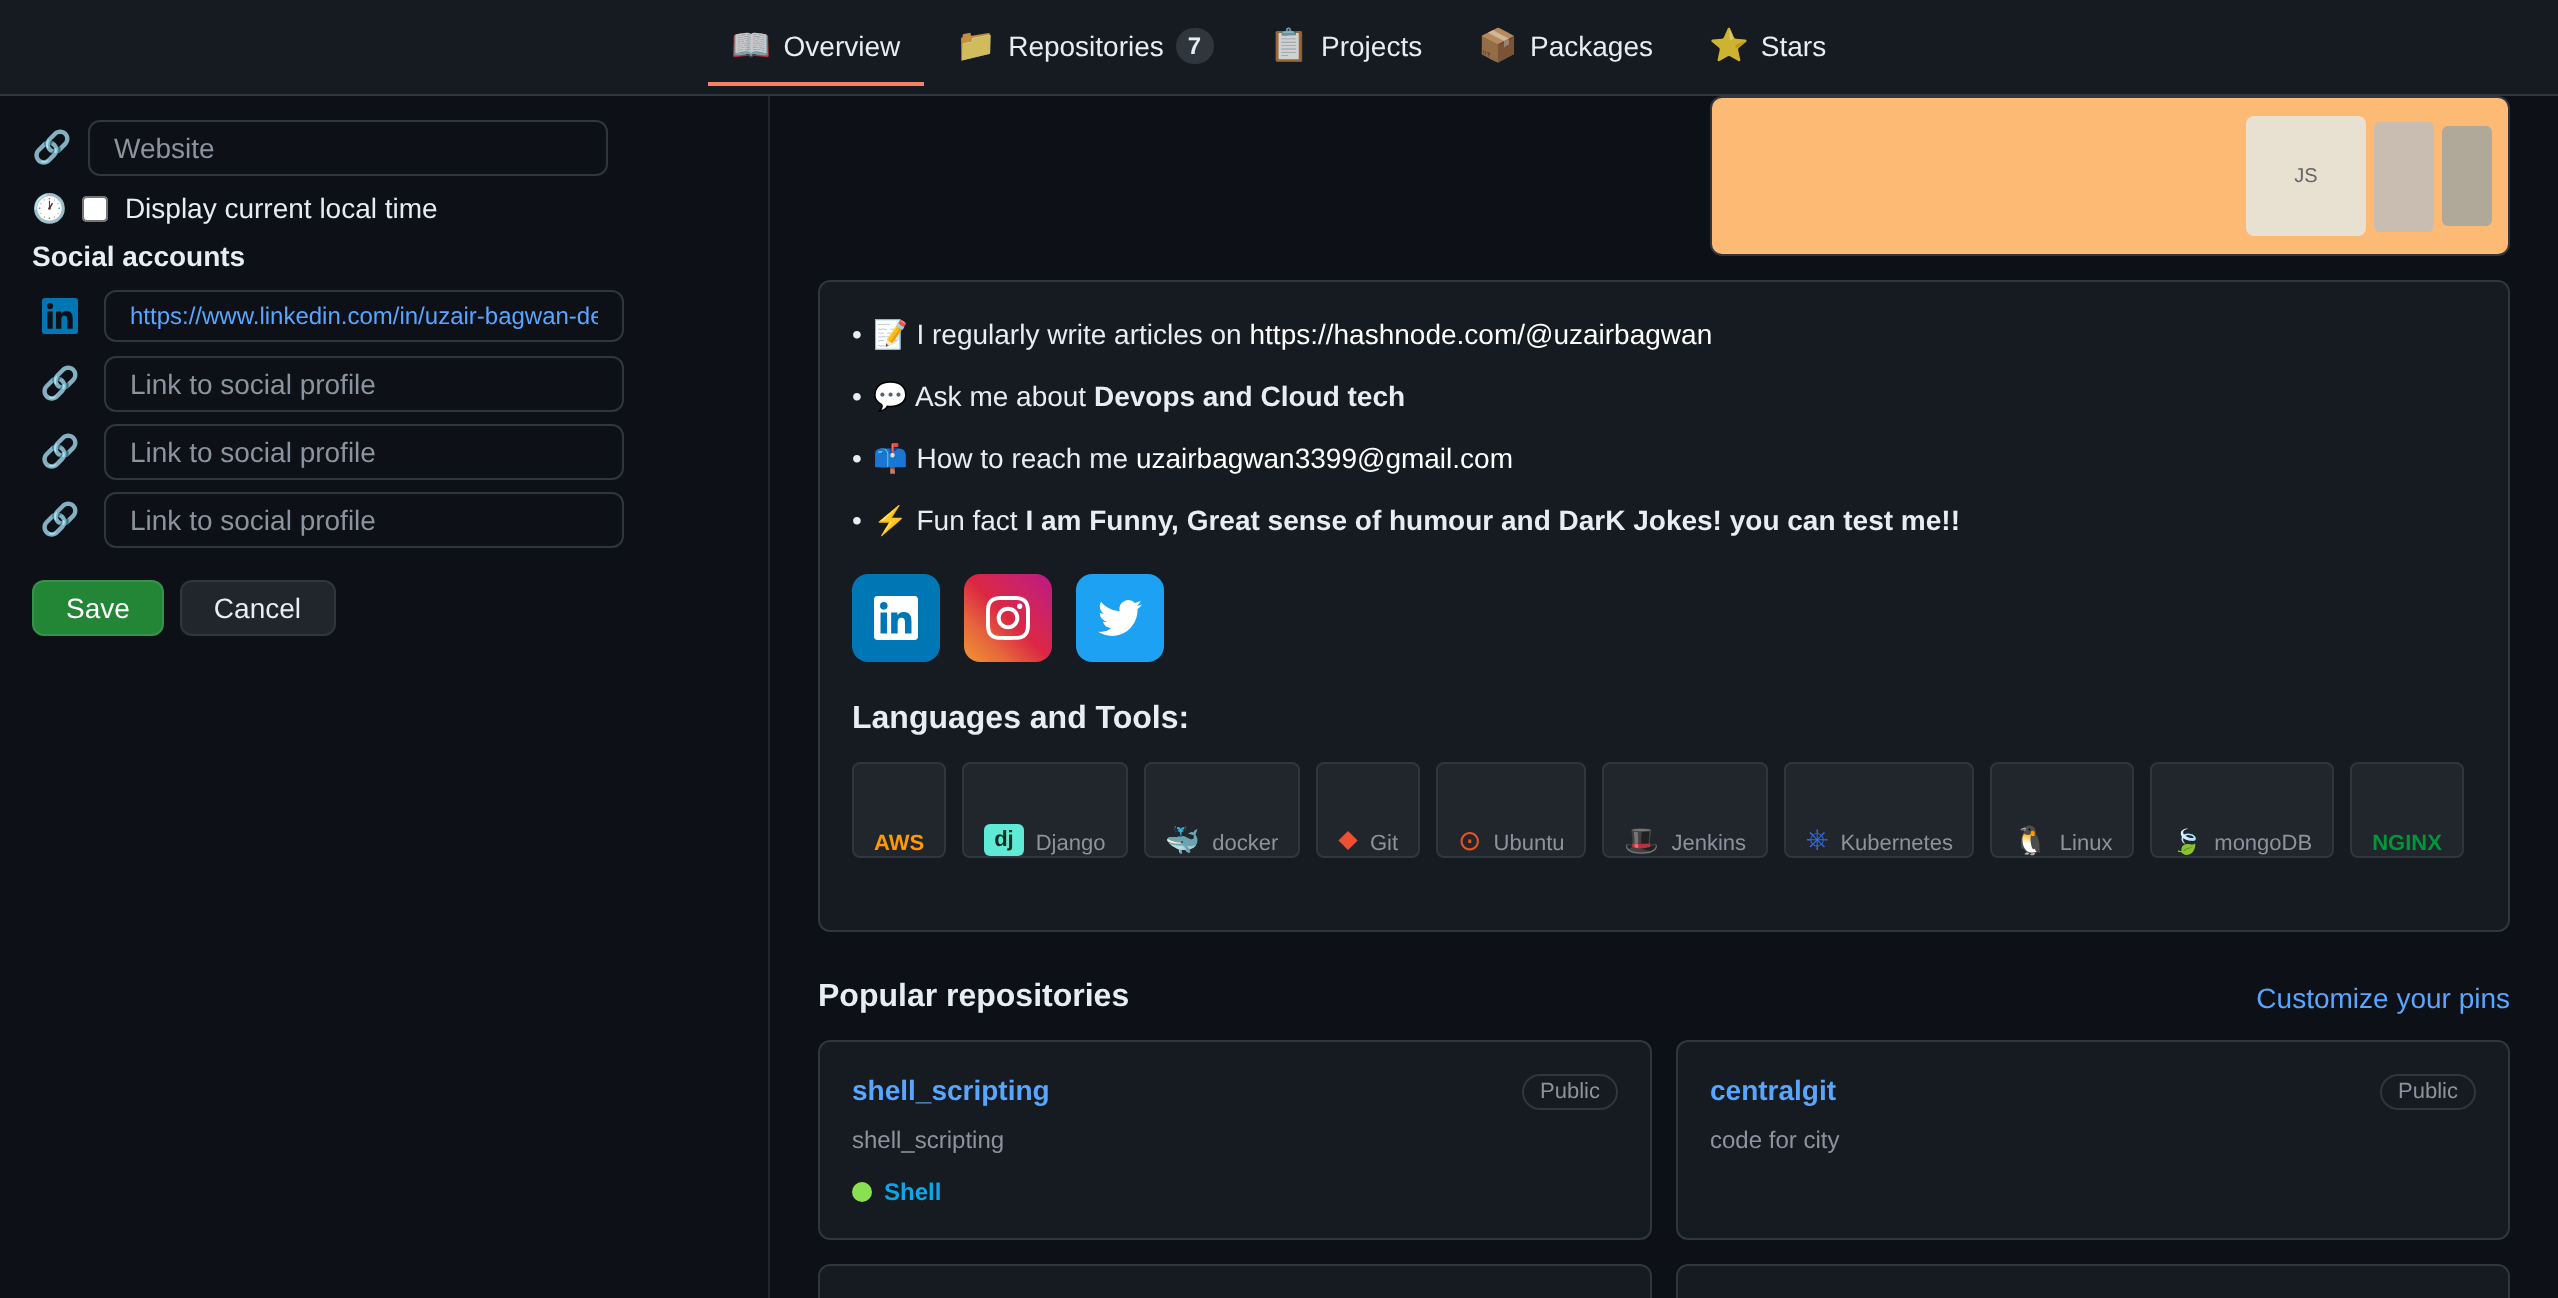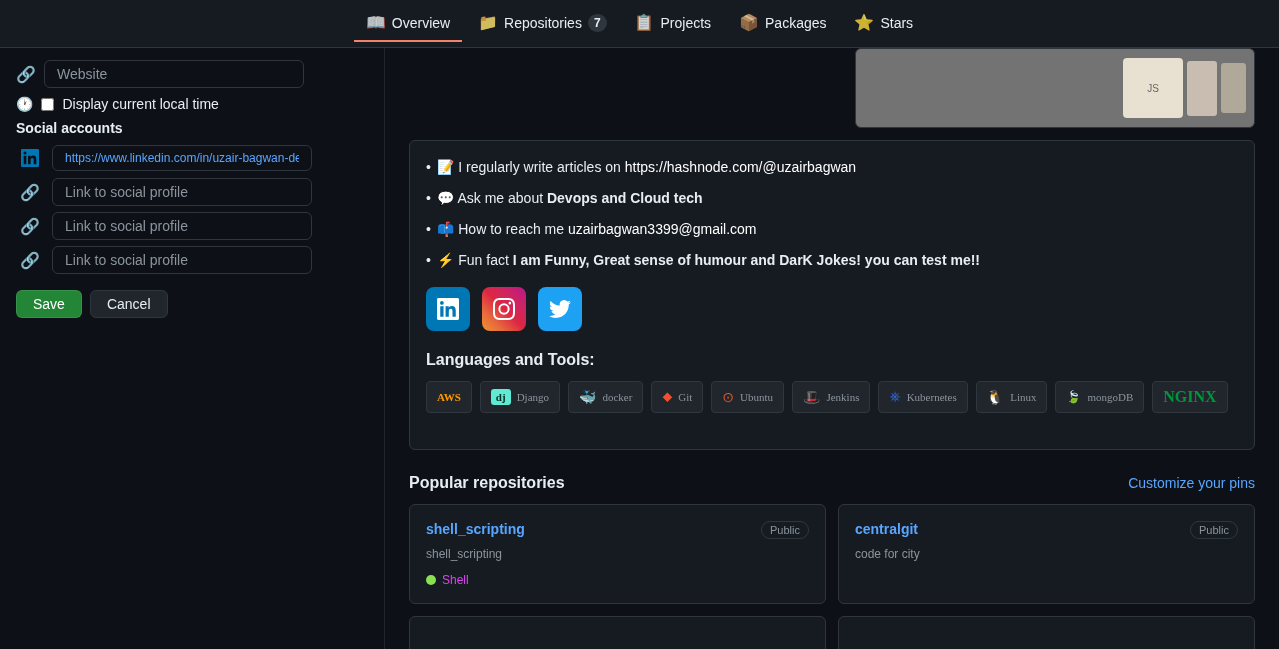--- a/index.html
+++ b/index.html
@@ -220,31 +220,30 @@
       color: #e6edf3;
       margin-bottom: 12px;
     }
     .tools-row {
       display: flex;
       flex-wrap: wrap;
       gap: 8px;
       margin-bottom: 20px;
     }
     .tool-badge {
-      height: 32px;
+      height: 48px;
       border-radius: 4px;
       background: #21262d;
       border: 1px solid #30363d;
       display: flex;
-      align-items: center;
+      align-items: flex-end;
       padding: 0 10px;
       gap: 6px;
       font-size: 12px;
       color: #e6edf3;
-      font-family: Liberation Serif, serif;
     }
 
     
     .popular-repos-header {
       display: flex;
       justify-content: space-between;
       align-items: center;
       margin-bottom: 12px;
     }
     .popular-repos-header h3 {
@@ -301,21 +300,21 @@
       gap: 6px;
       font-size: 12px;
       color: #8b949e;
     }
     .lang-dot {
       width: 10px;
       height: 10px;
       border-radius: 50%;
     }
     .lang-shell { background: #89e051; }
-    .lang-text { color: #d946ef; }
+    .lang-text { color: #0ea5e9; font-weight: bold; }
   </style>
 </head>
 <body>
 
 <nav class="top-nav">
   <a class="nav-item active">
     <span class="nav-icon">📖</span>
     <span>Overview</span>
   </a>
   <a class="nav-item">
@@ -386,21 +385,21 @@
 
     <div class="btn-group">
       <button class="btn-save">Save</button>
       <button class="btn-cancel">Cancel</button>
     </div>
   </div>
 
   <div class="right-panel">
 
     <div style="display:flex; justify-content:flex-end; margin-bottom:12px;">
-      <div style="width:400px; height:80px; background:#737373; border-radius:6px; border:1px solid #30363d; overflow:hidden; display:flex; align-items:center; justify-content:flex-end; padding-right:8px; gap:4px;">
+      <div style="width:400px; height:80px; background:#fdba74; border-radius:6px; border:1px solid #30363d; overflow:hidden; display:flex; align-items:center; justify-content:flex-end; padding-right:8px; gap:4px;">
 
         <div style="width:60px; height:60px; background:#e8e0d0; border-radius:4px; display:flex;align-items:center;justify-content:center;font-size:10px;color:#666;">JS</div>
         <div style="width:30px; height:55px; background:#c8bdb0; border-radius:3px;"></div>
         <div style="width:25px; height:50px; background:#b0a898; border-radius:3px;"></div>
       </div>
     </div>
 
     <div class="profile-readme">
       <ul class="bullet-list">
         <li>
@@ -499,21 +498,21 @@
             <span style="font-size:14px;">🐧</span>
             <span style="color:#8b949e;font-size:11px;">Linux</span>
           </div>
 
           <div class="tool-badge">
             <span style="color:#47A248;font-size:12px;">🍃</span>
             <span style="color:#8b949e;font-size:11px;">mongoDB</span>
           </div>
 
           <div class="tool-badge">
-            <span style="color:#009639;font-weight:700;font-size:16px;">NGINX</span>
+            <span style="color:#009639;font-weight:700;font-size:11px;">NGINX</span>
           </div>
         </div>
       </div>
     </div>
 
     <div>
       <div class="popular-repos-header">
         <h3>Popular repositories</h3>
         <a class="customize-link" href="#">Customize your pins</a>
       </div>

